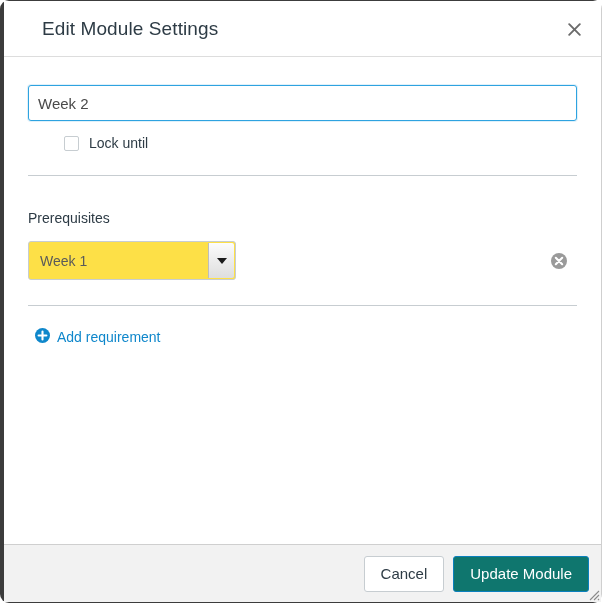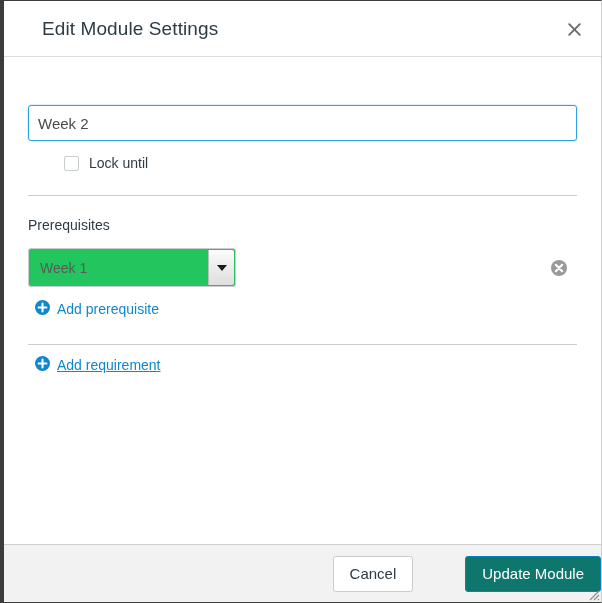--- a/index.html
+++ b/index.html
@@ -22,20 +22,21 @@
     width: 602px;
     height: 603px;
     box-sizing: border-box;
     background: #ffffff;
     border-left: 4px solid #3c3c3c;
     border-top: 1px solid #3c3c3c;
     border-right: 1px solid #cfcfcf;
     border-bottom: 1px solid #3c3c3c;
     display: flex;
     flex-direction: column;
+    border-radius: 9px;
   }
 
   
   .titlebar {
     position: relative;
     height: 55px;
     flex: 0 0 55px;
     background: #ffffff;
     border-bottom: 1px solid #dddddd;
     display: flex;
@@ -84,21 +85,20 @@
     height: 36px;
     padding: 6px 9px;
     font-family: "Liberation Sans", sans-serif;
     font-size: 15px;
     color: #4a4a4a;
     background: #ffffff;
     border: 1px solid #2ea3e0;
     border-radius: 3px;
     outline: none;
     box-shadow: 0 0 0 1px rgba(46,163,224,0.15);
-    margin-top: 20px;
   }
 
   
   .lock-row {
     display: flex;
     align-items: center;
     margin-top: 14px;
     margin-left: 36px;
   }
   .checkbox {
@@ -124,35 +124,35 @@
     border-top: 1px solid #c7cdd1;
     margin: 0;
   }
   .divider.d1 { margin-top: 24px; }
   .divider.d2 { margin-top: 25px; }
 
   
   .section-title {
     font-size: 14px;
     color: #2d3b45;
-    margin-top: 21px;
+    margin-top: 34px;
   }
 
   
   .prereq-row {
     display: flex;
     align-items: center;
     margin-top: 15px;
   }
   .select-box {
     position: relative;
     width: 208px;
     height: 39px;
     box-sizing: border-box;
-    background: #22c55e;
+    background: #fde047;
     border: 1px solid #c7cdd1;
     border-radius: 3px;
     display: flex;
     align-items: center;
     cursor: pointer;
   }
   .select-value {
     padding-left: 11px;
     font-size: 14px;
     color: #5a5a5a;
@@ -206,35 +206,34 @@
     text-decoration: none;
     cursor: pointer;
   }
   .add-link .plus-icon {
     flex: 0 0 auto;
     margin-right: 7px;
     display: block;
   }
   .add-link .add-text { text-decoration: none; }
 
-  .req-add { margin-top: 11px; text-decoration: underline; }
+  .req-add { margin-top: 22px; }
 
   
   .footer {
     flex: 0 0 58px;
     height: 58px;
     background: #f2f2f2;
     border-top: 1px solid #cfcfcf;
     display: flex;
     align-items: center;
     justify-content: flex-end;
-    padding-right: 0;
-    box-sizing: border-box;
-    position: relative;
-    gap: 43px;
+    padding-right: 12px;
+    box-sizing: border-box;
+    position: relative;
   }
   .btn {
     font-family: "Liberation Sans", sans-serif;
     font-size: 15px;
     border-radius: 3px;
     cursor: pointer;
     box-sizing: border-box;
     height: 36px;
     padding: 0 16px;
     line-height: 34px;
@@ -304,29 +303,20 @@
       <button class="remove-btn" aria-label="Remove prerequisite">
         <span>
           <svg width="18" height="18" viewBox="0 0 18 18" aria-hidden="true">
             <circle cx="9" cy="9" r="8" fill="#9a9a9a"></circle>
             <path d="M5.8 5.8 L12.2 12.2 M12.2 5.8 L5.8 12.2" stroke="#ffffff" stroke-width="2.1" stroke-linecap="round"></path>
           </svg>
         </span>
       </button>
     </div>
 
-    <a class="add-link">
-      <span class="plus-icon">
-        <svg width="15" height="15" viewBox="0 0 15 15" aria-hidden="true">
-          <circle cx="7.5" cy="7.5" r="7.5" fill="#0f87cb"></circle>
-          <path d="M7.5 3.6 V11.4 M3.6 7.5 H11.4" stroke="#ffffff" stroke-width="2.1" stroke-linecap="round"></path>
-        </svg>
-      </span>
-      <span class="add-text">Add prerequisite</span>
-    </a>
 
     <div class="divider d2"></div>
 
 
     <a class="add-link req-add">
       <span class="plus-icon">
         <svg width="15" height="15" viewBox="0 0 15 15" aria-hidden="true">
           <circle cx="7.5" cy="7.5" r="7.5" fill="#0f87cb"></circle>
           <path d="M7.5 3.6 V11.4 M3.6 7.5 H11.4" stroke="#ffffff" stroke-width="2.1" stroke-linecap="round"></path>
         </svg>

